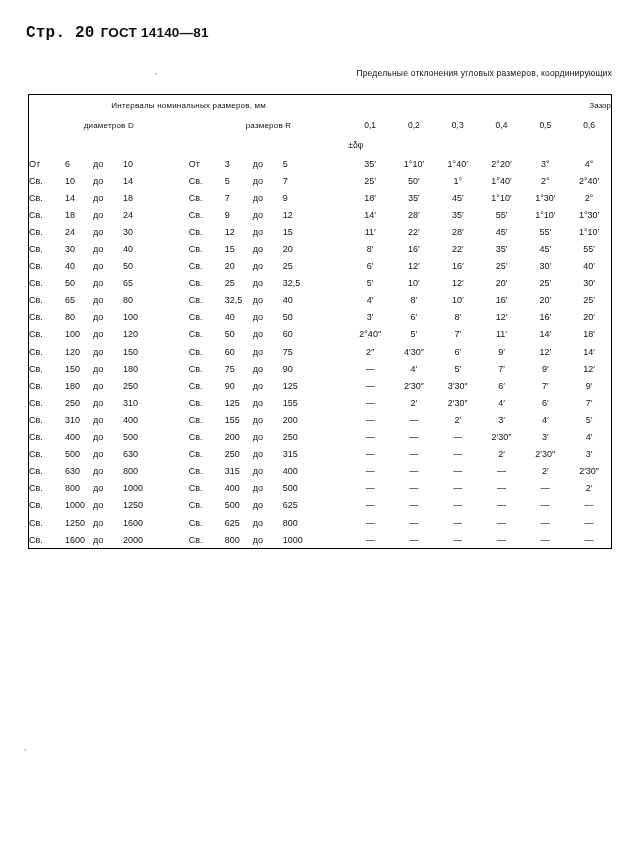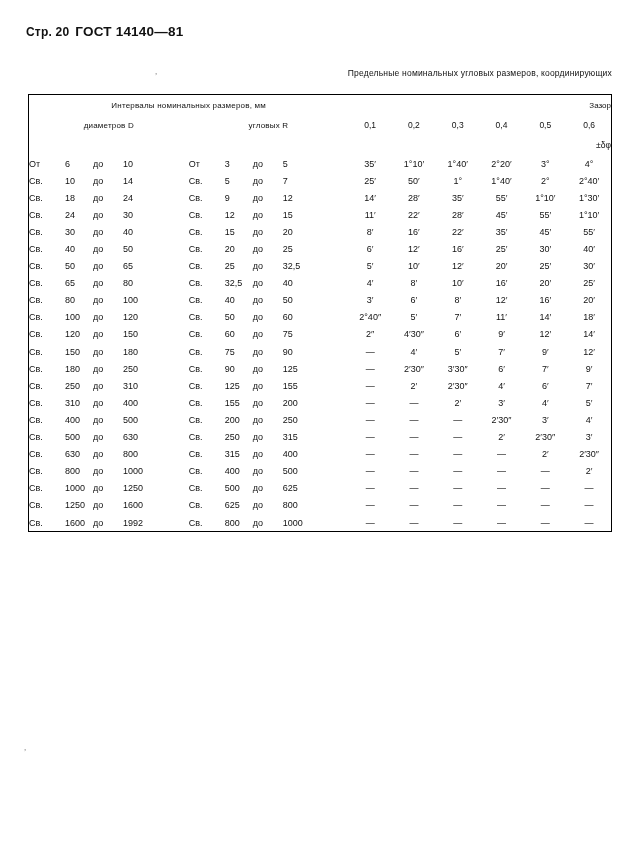--- a/index.html
+++ b/index.html
@@ -24,21 +24,22 @@
   .header-line {
     position: absolute;
     left: 26px;
     top: 24px;
     font-family: "Liberation Sans", sans-serif;
     font-weight: bold;
     font-size: 13px;
     letter-spacing: 0.2px;
   }
   .header-line .pg {
-    font-size: 12px;
+    font-size: 16px;
+    font-family: Liberation Mono, monospace;
   }
   .header-line .std {
     font-size: 13.5px;
     margin-left: 6px;
   }
   .caption {
     position: absolute;
     right: 28px;
     top: 68px;
     font-family: "Liberation Sans", sans-serif;
@@ -97,50 +98,50 @@
   .dlim  { display:inline-block; width: 28px; text-align:left;}
   .num-sub {
     text-align: center;
   }
   .zazor {
     text-align: right;
     padding-right: 6px;
     font-size: 8px;
   }
   .plusminus {
-    text-align: right;
+    text-align: left;
     font-size: 8.5px;
     margin-top: 17px;
   }
   .marks span {
     position: absolute;
     color: #888;
     font-size: 9px;
   }
 </style>
 </head>
 <body>
 
 <div class="page">
 
   <div class="header-line">
     <span class="pg">Стр. 20</span><span class="std">ГОСТ 14140—81</span>
   </div>
 
-  <div class="caption">Предельные номинальных угловых размеров, координирующих</div>
+  <div class="caption">Предельные отклонения угловых размеров, координирующих</div>
 
   <table class="main" id="tbl">
     <thead>
         <tr class="hdr-row">
           <td colspan="2" class="hdr-center cell-vline hline" style="border-top: 1.4px solid rgb(0, 0, 0); border-left: 1.4px solid rgb(0, 0, 0);">Интервалы номинальных размеров, мм</td>
           <td colspan="6" class="zazor hline" style="border-top: 1.4px solid rgb(0, 0, 0); border-right: 1.4px solid rgb(0, 0, 0);">Зазор</td>
         </tr>
         <tr class="hdr-row">
           <td class="hdr-center cell-vline col-d" style="border-left: 1.4px solid rgb(0, 0, 0);">диаметров D</td>
-          <td class="hdr-center cell-vline col-r">угловых R</td>
+          <td class="hdr-center cell-vline col-r">размеров R</td>
           <td class="num-sub col-v cell-vline">0,1</td>
           <td class="num-sub col-v cell-vline">0,2</td>
           <td class="num-sub col-v cell-vline">0,3</td>
           <td class="num-sub col-v cell-vline">0,4</td>
           <td class="num-sub col-v cell-vline">0,5</td>
           <td class="num-sub col-v" style="border-right: 1.4px solid rgb(0, 0, 0);">0,6</td>
         </tr>
         <tr class="hdr-row">
           <td class="cell-vline hline" style="border-left: 1.4px solid rgb(0, 0, 0);">&nbsp;</td>
           <td class="cell-vline hline">&nbsp;</td>
@@ -162,20 +163,30 @@
           <td class="c-from cell-vline hline col-d" style="border-left: 1.4px solid rgb(0, 0, 0);"><span class="dfrom">Св.</span><span class="dlim">10</span><span class="dto">до</span><span class="dlim">14</span></td>
           <td class="c-from cell-vline hline col-r"><span class="dfrom">Св.</span><span class="dlim">5</span><span class="dto">до</span><span class="dlim">7</span></td>
           <td class="col-v hline cell-vline">25′</td>
           <td class="col-v hline cell-vline">50′</td>
           <td class="col-v hline cell-vline">1°</td>
           <td class="col-v hline cell-vline">1°40′</td>
           <td class="col-v hline cell-vline">2°</td>
           <td class="col-v hline" style="border-right: 1.4px solid rgb(0, 0, 0);">2°40′</td>
         </tr>
         <tr class="data-row">
+          <td class="c-from cell-vline hline col-d" style="border-left: 1.4px solid rgb(0, 0, 0);"><span class="dfrom">Св.</span><span class="dlim">14</span><span class="dto">до</span><span class="dlim">18</span></td>
+          <td class="c-from cell-vline hline col-r"><span class="dfrom">Св.</span><span class="dlim">7</span><span class="dto">до</span><span class="dlim">9</span></td>
+          <td class="col-v hline cell-vline">18′</td>
+          <td class="col-v hline cell-vline">35′</td>
+          <td class="col-v hline cell-vline">45′</td>
+          <td class="col-v hline cell-vline">1°10′</td>
+          <td class="col-v hline cell-vline">1°30′</td>
+          <td class="col-v hline" style="border-right: 1.4px solid rgb(0, 0, 0);">2°</td>
+        </tr>
+        <tr class="data-row">
           <td class="c-from cell-vline hline col-d" style="border-left: 1.4px solid rgb(0, 0, 0);"><span class="dfrom">Св.</span><span class="dlim">18</span><span class="dto">до</span><span class="dlim">24</span></td>
           <td class="c-from cell-vline hline col-r"><span class="dfrom">Св.</span><span class="dlim">9</span><span class="dto">до</span><span class="dlim">12</span></td>
           <td class="col-v hline cell-vline">14′</td>
           <td class="col-v hline cell-vline">28′</td>
           <td class="col-v hline cell-vline">35′</td>
           <td class="col-v hline cell-vline">55′</td>
           <td class="col-v hline cell-vline">1°10′</td>
           <td class="col-v hline" style="border-right: 1.4px solid rgb(0, 0, 0);">1°30′</td>
         </tr>
         <tr class="data-row">
@@ -352,21 +363,21 @@
           <td class="c-from cell-vline hline col-d" style="border-left: 1.4px solid rgb(0, 0, 0);"><span class="dfrom">Св.</span><span class="dlim">1250</span><span class="dto">до</span><span class="dlim">1600</span></td>
           <td class="c-from cell-vline hline col-r"><span class="dfrom">Св.</span><span class="dlim">625</span><span class="dto">до</span><span class="dlim">800</span></td>
           <td class="col-v hline cell-vline">—</td>
           <td class="col-v hline cell-vline">—</td>
           <td class="col-v hline cell-vline">—</td>
           <td class="col-v hline cell-vline">—</td>
           <td class="col-v hline cell-vline">—</td>
           <td class="col-v hline" style="border-right: 1.4px solid rgb(0, 0, 0);">—</td>
         </tr>
         <tr class="data-row">
-          <td class="c-from cell-vline hline col-d" style="border-left: 1.4px solid rgb(0, 0, 0); border-bottom: 1.4px solid rgb(0, 0, 0);"><span class="dfrom">Св.</span><span class="dlim">1600</span><span class="dto">до</span><span class="dlim">1992</span></td>
+          <td class="c-from cell-vline hline col-d" style="border-left: 1.4px solid rgb(0, 0, 0); border-bottom: 1.4px solid rgb(0, 0, 0);"><span class="dfrom">Св.</span><span class="dlim">1600</span><span class="dto">до</span><span class="dlim">2000</span></td>
           <td class="c-from cell-vline hline col-r" style="border-bottom: 1.4px solid rgb(0, 0, 0);"><span class="dfrom">Св.</span><span class="dlim">800</span><span class="dto">до</span><span class="dlim">1000</span></td>
           <td class="col-v hline cell-vline" style="border-bottom: 1.4px solid rgb(0, 0, 0);">—</td>
           <td class="col-v hline cell-vline" style="border-bottom: 1.4px solid rgb(0, 0, 0);">—</td>
           <td class="col-v hline cell-vline" style="border-bottom: 1.4px solid rgb(0, 0, 0);">—</td>
           <td class="col-v hline cell-vline" style="border-bottom: 1.4px solid rgb(0, 0, 0);">—</td>
           <td class="col-v hline cell-vline" style="border-bottom: 1.4px solid rgb(0, 0, 0);">—</td>
           <td class="col-v hline" style="border-right: 1.4px solid rgb(0, 0, 0); border-bottom: 1.4px solid rgb(0, 0, 0);">—</td>
         </tr>
       </tbody>
   </table>

